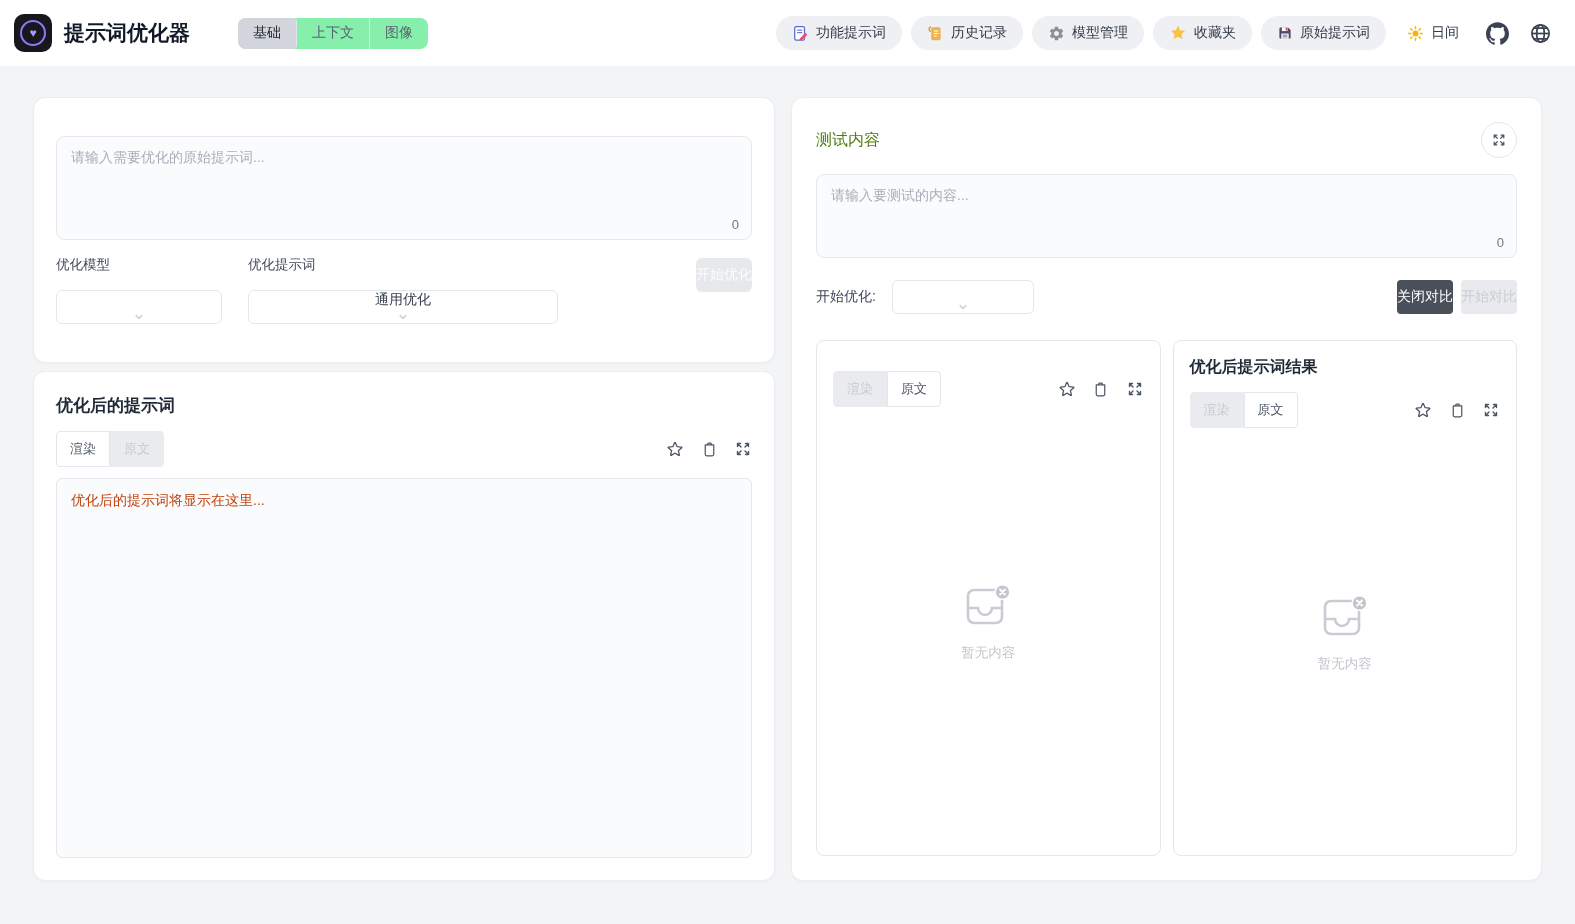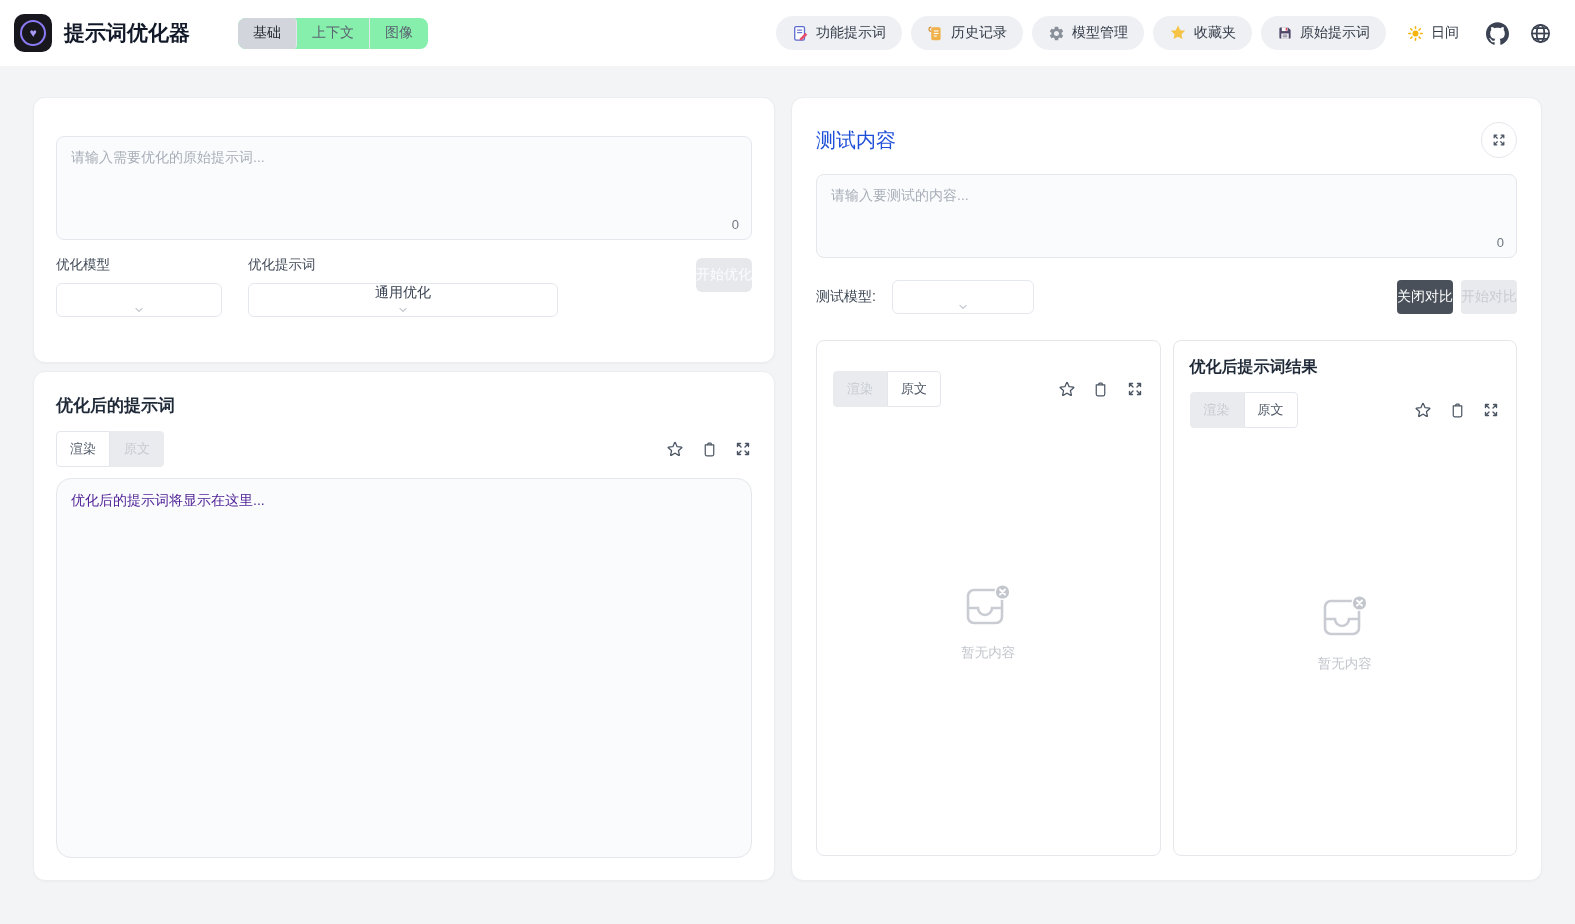--- a/index.html
+++ b/index.html
@@ -99,21 +99,21 @@
   }
   textarea::placeholder { color: #a8aeb8; }
   .char-count {
     position: absolute; right: 13px; bottom: 8px;
     font-size: 13px; color: #6f7680;
   }
   .ta-prompt { height: 104px; }
   .ta-test { height: 84px; }
 
   .controls-row { margin-top: 16px; display: flex; align-items: flex-start; gap: 26px; }
-  .field-group { display: flex; flex-direction: column; gap: 9px; }
+  .field-group { display: flex; flex-direction: column; gap: 16px; }
   .field-label { font-size: 13.5px; color: #3f4856; }
   .select {
     height: 34px; border: 1px solid #e4e7ec; border-radius: 6px; background: #fff;
     display: flex; align-items: center; justify-content: space-between;
     padding: 0 12px; font-size: 14px; color: #374151; cursor: pointer; flex-direction: column;
   }
   .select .chev { color: #c6cad1; flex: none; }
   .sel-model { width: 166px; }
   .sel-template { width: 310px; }
   .sel-test { width: 142px; }
@@ -137,28 +137,28 @@
     cursor: pointer;
   }
   .seg.on  { background: #fff; border: 1px solid #e3e6ea; color: #4b5563; }
   .seg.off { background: #e9ebee; border: 1px solid #e9ebee; color: #c6cad0; }
   .seg:first-child { border-radius: 4px 0 0 4px; }
   .seg:last-child  { border-radius: 0 4px 4px 0; }
   .icon-row { margin-left: auto; display: flex; align-items: center; gap: 16px; color: #4b5563; }
   .icon-row .mini { width: 18px; height: 18px; cursor: pointer; display: flex; align-items: center; justify-content: center; }
   .content-box {
     margin-top: 11px; flex: 1; background: #fafbfc;
-    border: 1px solid #e4e7ec; border-radius: 15px;
-    padding: 13px 14px; font-size: 14px; color: #4c1d95;
+    border: 1px solid #e4e7ec; border-radius: 6px;
+    padding: 13px 14px; font-size: 14px; color: #c2410c;
   }
 
   
   .card-test { height: 784px; padding: 24px; display: flex; flex-direction: column; }
   .test-head { display: flex; align-items: center; }
-  .test-title { font-size: 20px; color: #1d4ed8; }
+  .test-title { font-size: 16px; color: #4d7c0f; }
   .test-head .expand-circle { margin-left: auto; }
   .model-row { margin-top: 22px; display: flex; align-items: center; }
   .model-row .field-label { font-size: 14px; }
   .model-row .select { margin-left: 16px; }
   .compare-btns { margin-left: auto; display: flex; gap: 8px; }
 
   .results-row { margin-top: 26px; flex: 1; display: flex; gap: 12px; }
   .result-card {
     flex: 1; border: 1px solid #e5e7eb; border-radius: 8px; background: #fff;
     padding: 16px; display: flex; flex-direction: column;
@@ -356,21 +356,21 @@
           </span>
         </button>
       </div>
 
       <div class="textarea-wrap">
         <textarea class="ta-test" placeholder="请输入要测试的内容..." style=""></textarea>
         <span class="char-count">0</span>
       </div>
 
       <div class="model-row">
-        <div class="field-label">测试模型:</div>
+        <div class="field-label">开始优化:</div>
         <div class="select sel-test">
           <span></span>
           <span class="chev">
             <svg width="12" height="12" viewBox="0 0 24 24" fill="none" stroke="currentColor" stroke-width="2.4" stroke-linecap="round">
                 <path d="M6 9l6 6 6-6"></path>
               </svg>
           </span>
         </div>
         <div class="compare-btns">
           <button class="btn btn-dark">关闭对比</button>

